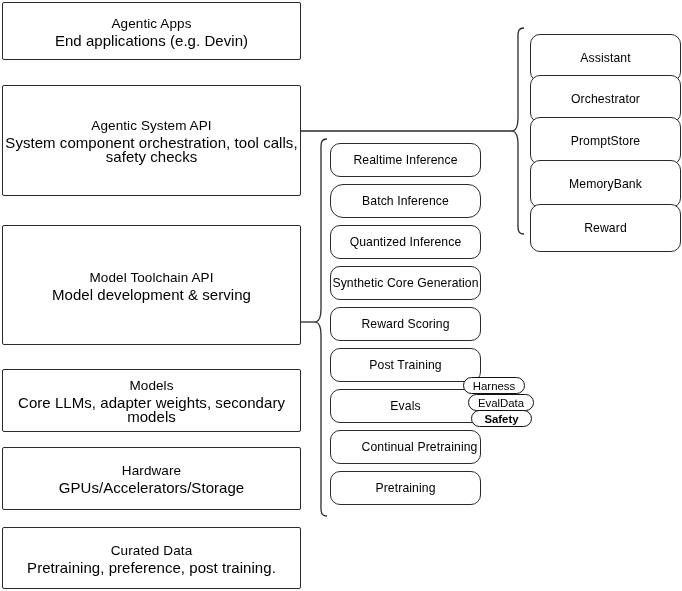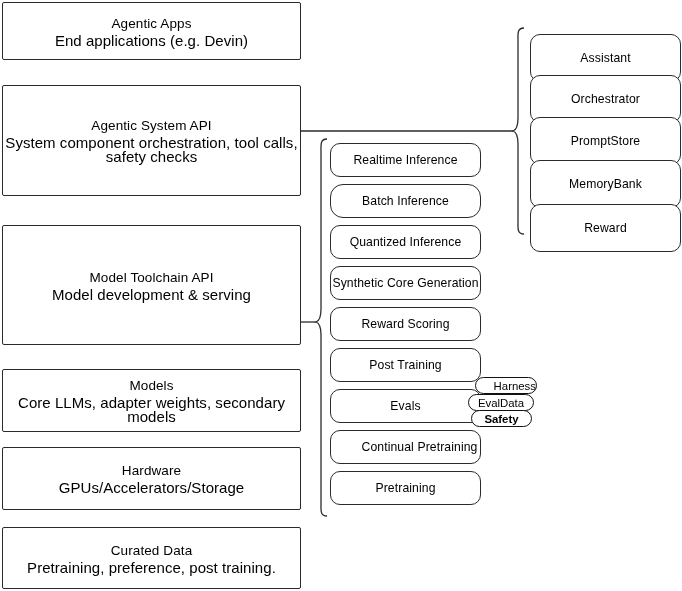--- a/index.html
+++ b/index.html
@@ -148,21 +148,21 @@
   <div class="rbox cap" style="top:389px;">
     <div class="ttl">Evals</div>
   </div>
   <div class="rbox cap" style="top:430px;padding-left:28px;">
     <div class="ttl">Continual Pretraining</div>
   </div>
   <div class="rbox cap" style="top:471px;">
     <div class="ttl">Pretraining</div>
   </div>
 
-  <div class="minipill" style="left:475px; top:377px; width:62px;justify-content:flex-end;">
+  <div class="minipill" style="left:463px; top:377px; width:62px;">
     <span>Harness</span>
   </div>
   <div class="minipill" style="left:468px; top:394px; width:66px;">
     <span>EvalData</span>
   </div>
   <div class="minipill" style="left:471px; top:410px; width:61px;font-weight:bold;">
     <span>Safety</span>
   </div>
 
   <div class="rbox comp" style="top:34px;">

